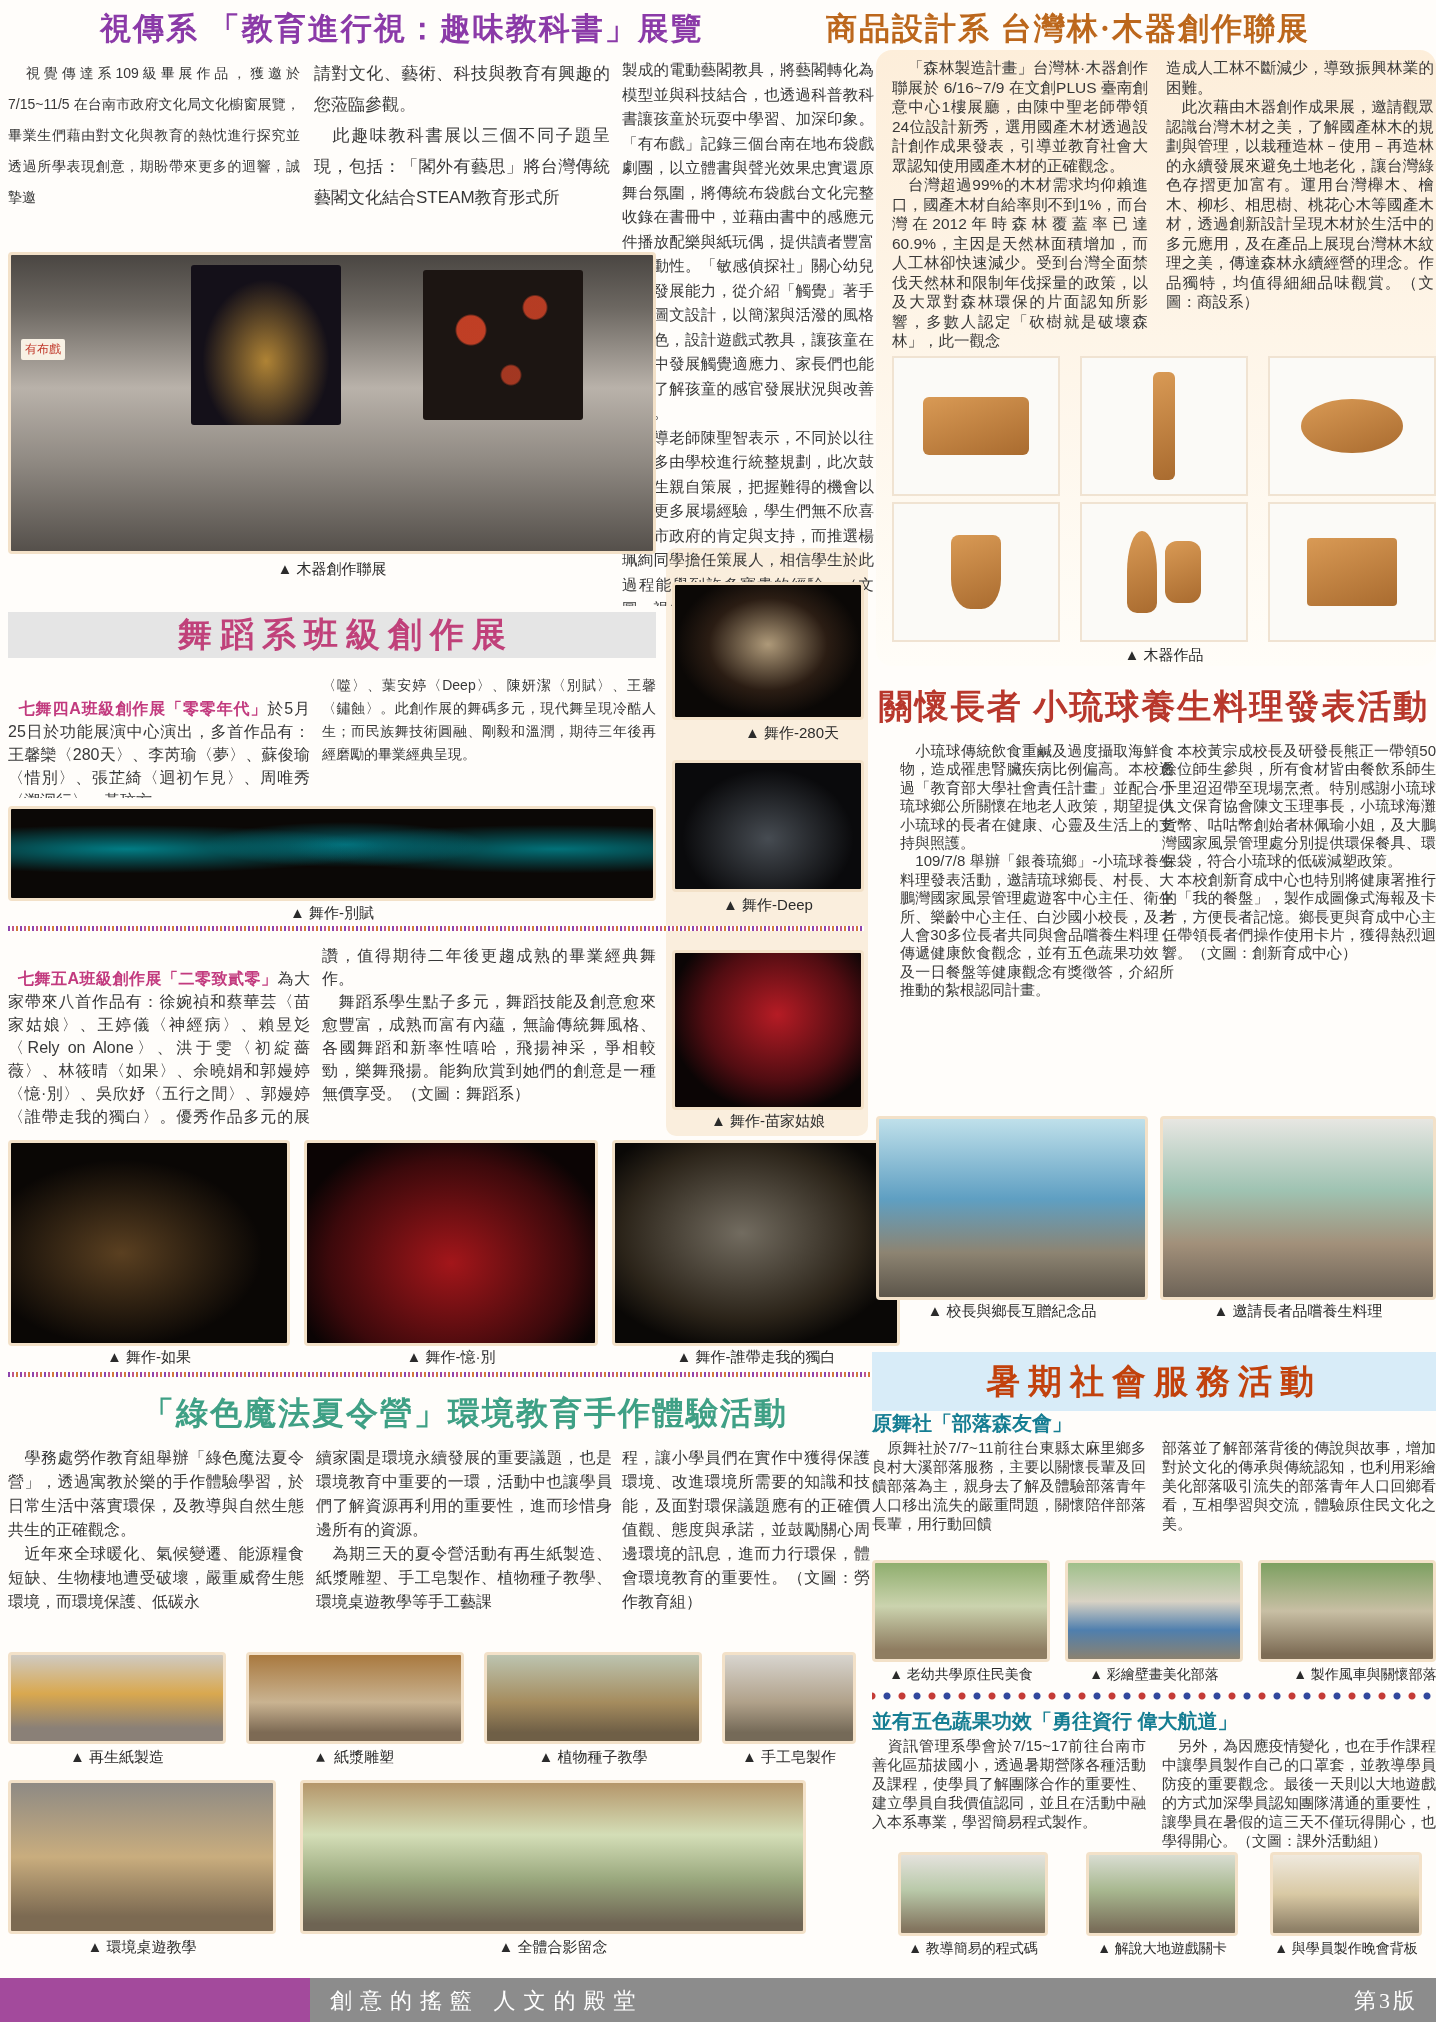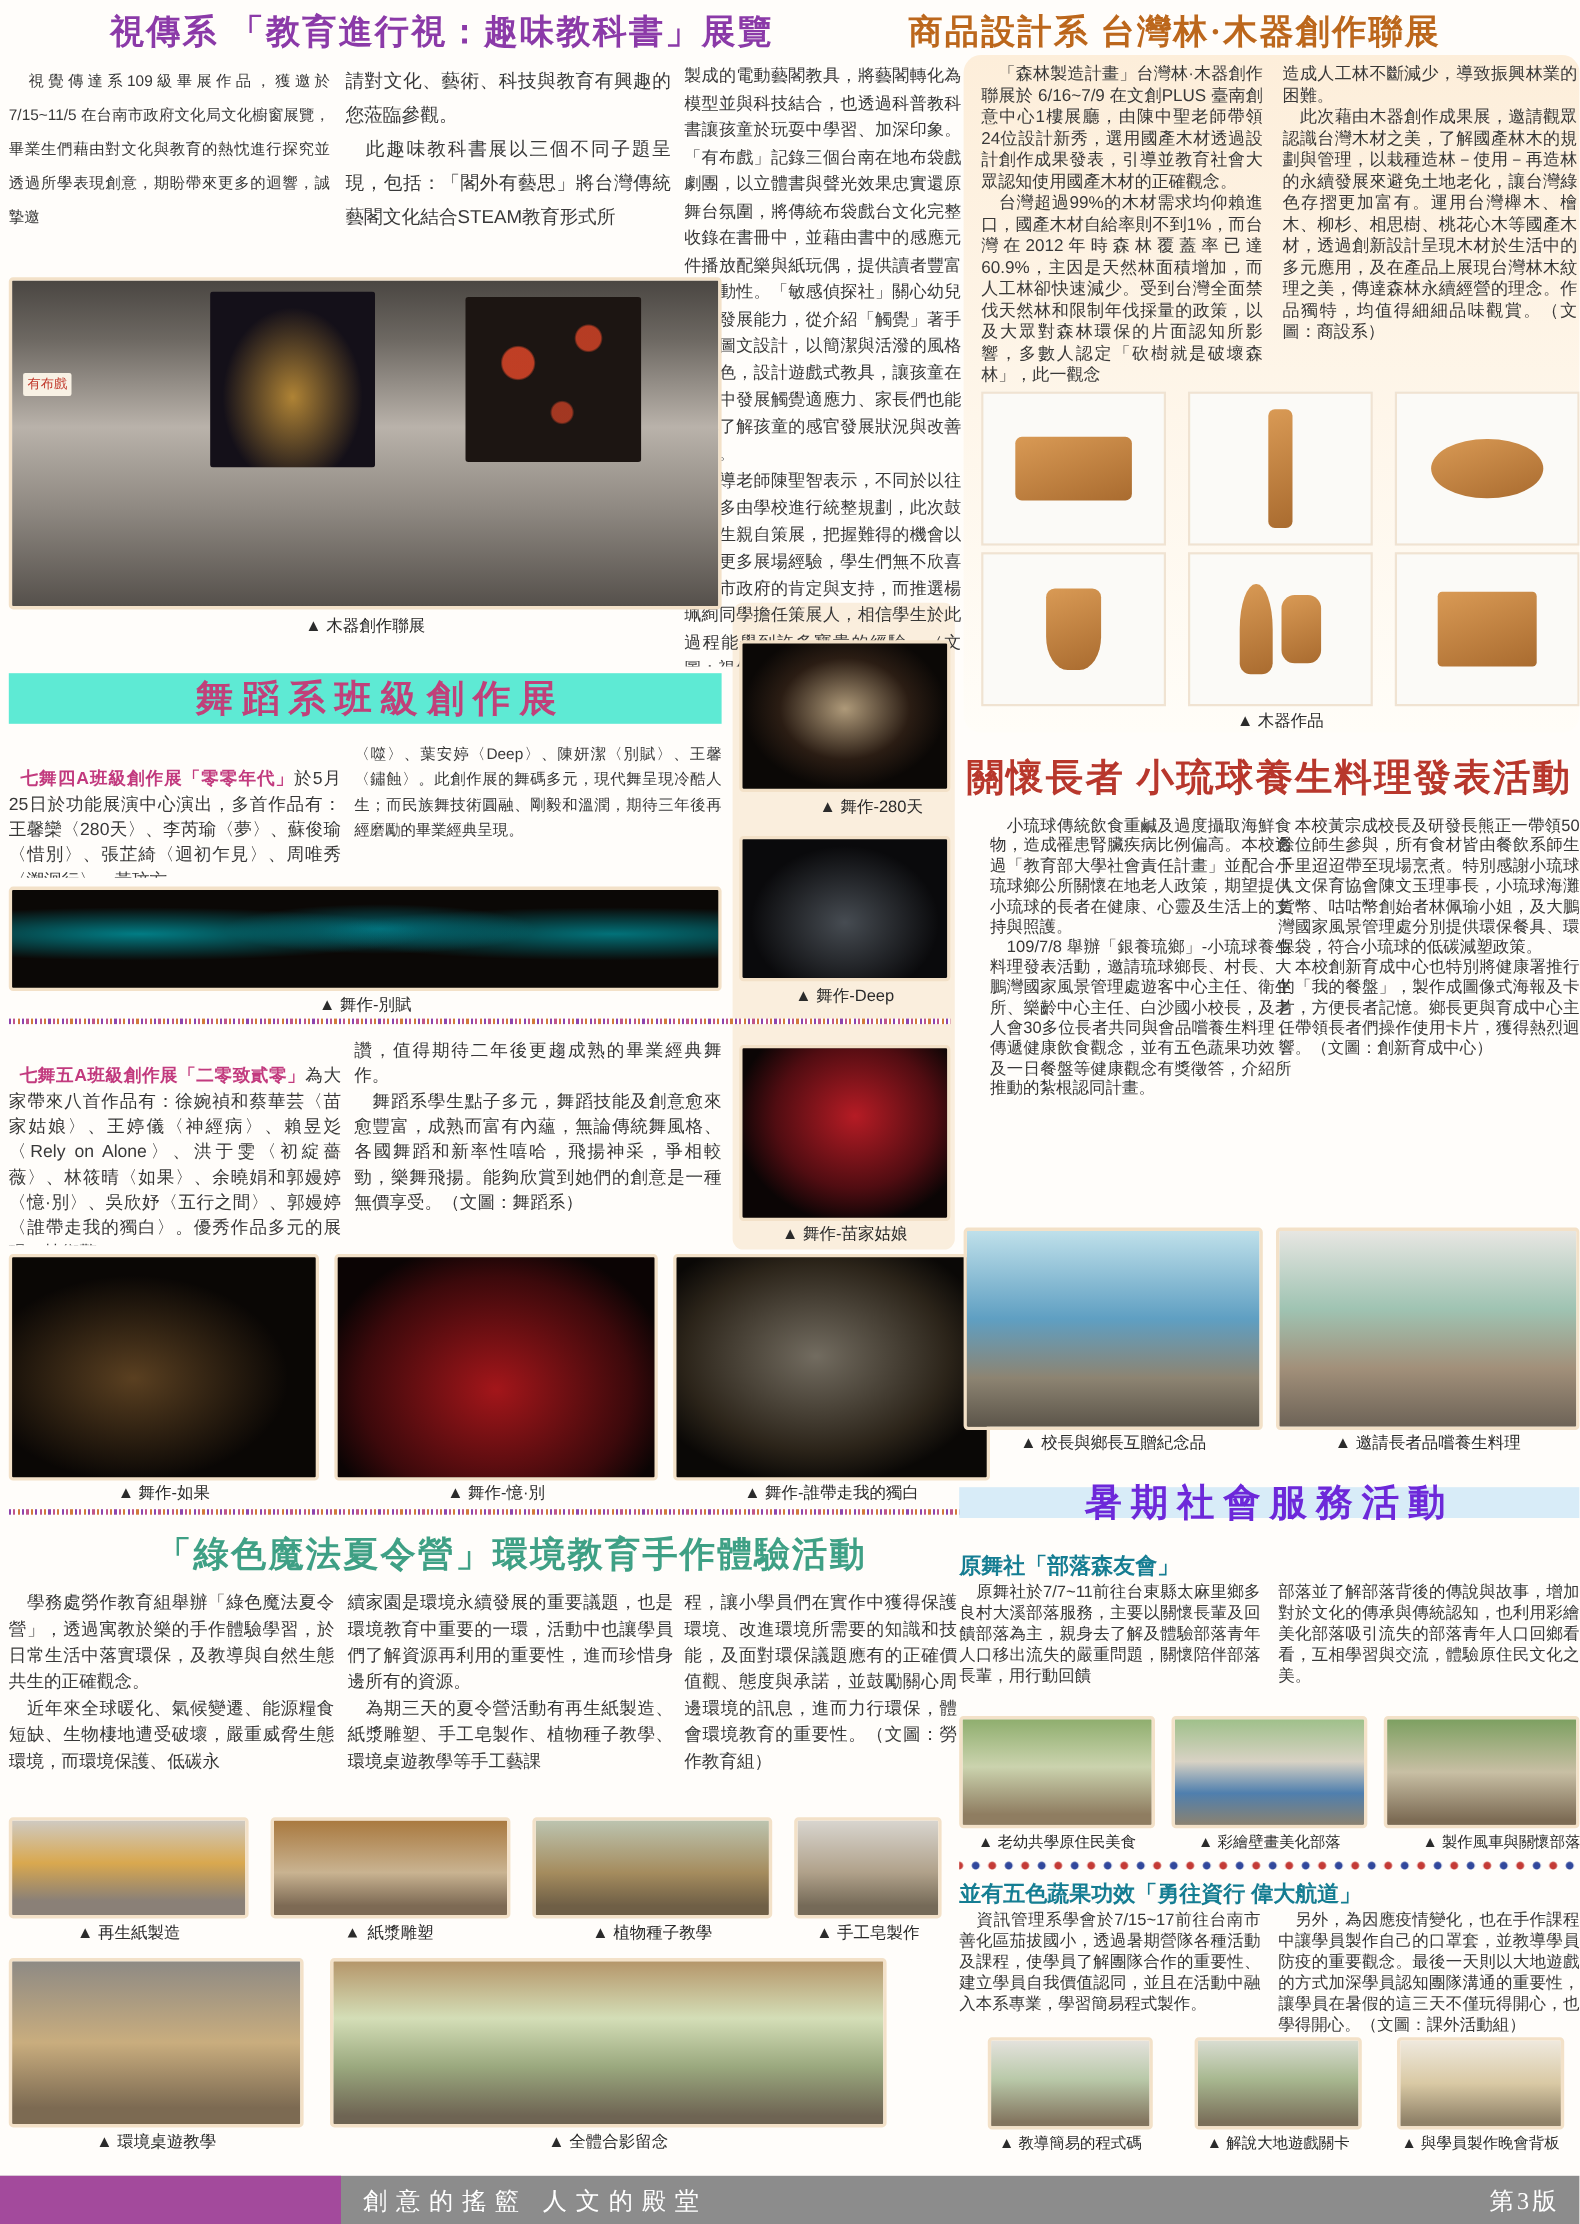--- a/index.html
+++ b/index.html
@@ -35,21 +35,21 @@
 　此趣味教科書展以三個不同子題呈現，包括：「閣外有藝思」將台灣傳統藝閣文化結合STEAM教育形式所</div>
 <div class="abs col" style="left:622px;top:58px;width:252px;height:548px;font-size:15.5px;line-height:24.5px;">製成的電動藝閣教具，將藝閣轉化為模型並與科技結合，也透過科普教科書讓孩童於玩耍中學習、加深印象。「有布戲」記錄三個台南在地布袋戲劇團，以立體書與聲光效果忠實還原舞台氛圍，將傳統布袋戲台文化完整收錄在書冊中，並藉由書中的感應元件播放配樂與紙玩偶，提供讀者豐富的互動性。「敏感偵探社」關心幼兒感官發展能力，從介紹「觸覺」著手進行圖文設計，以簡潔與活潑的風格為特色，設計遊戲式教具，讓孩童在玩樂中發展觸覺適應力、家長們也能藉此了解孩童的感官發展狀況與改善方式。
 　指導老師陳聖智表示，不同於以往展覽多由學校進行統整規劃，此次鼓勵學生親自策展，把握難得的機會以累積更多展場經驗，學生們無不欣喜感謝市政府的肯定與支持，而推選楊珮絢同學擔任策展人，相信學生於此過程能學到許多寶貴的經驗。（文圖：視傳系）</div>
 <div class="abs ph" style="left:8px;top:252px;width:648px;height:302px;background:linear-gradient(180deg,#4a4642 0%,#6d6862 18%,#b9b2aa 45%,#8f8982 70%,#55504b 100%);">
   <span style="position:absolute;left:10px;top:84px;background:#f8f1e4;color:#c0392b;font-size:12px;padding:2px 4px;border-radius:2px;">有布戲</span>
   <span style="position:absolute;right:70px;top:15px;width:160px;height:150px;background:radial-gradient(circle at 30% 40%,rgba(220,70,40,.85) 0 14px,transparent 16px),radial-gradient(circle at 70% 25%,rgba(220,70,40,.8) 0 11px,transparent 13px),radial-gradient(circle at 55% 70%,rgba(220,70,40,.7) 0 9px,transparent 11px),#1c1512;border-radius:3px;"></span>
   <span style="position:absolute;left:180px;top:10px;width:150px;height:160px;background:radial-gradient(ellipse at 50% 60%,rgba(214,160,60,.8),transparent 60%),#141019;border-radius:3px;"></span>
 </div>
 <div class="abs cap" style="left:8px;top:560px;width:648px;">▲ 木器創作聯展</div>
 
-<div class="abs banner" style="left:8px;top:612px;width:648px;height:46px;background:#5eead4;color:#c0417a;font-size:34px;padding-left:28px;">
+<div class="abs banner" style="left:8px;top:612px;width:648px;height:46px;background:#e5e5e5;color:#c0417a;font-size:34px;padding-left:28px;">
   <span>舞蹈系班級創作展</span>
 </div>
 <div class="abs col" style="left:8px;top:674px;width:302px;height:124px;font-size:16px;line-height:23px;">
   <span class="lead">七舞四A班級創作展「零零年代」</span><span>於5月25日於功能展演中心演出，多首作品有：王馨欒〈280天〉、李芮瑜〈夢〉、蘇俊瑜〈惜別〉、張芷綺〈迴初乍見〉、周唯秀〈溯洄行〉、黃玟方</span>
 </div>
 <div class="abs col" style="left:322px;top:674px;width:334px;height:124px;font-size:14px;line-height:23px;">〈噬〉、葉安婷〈Deep〉、陳妍潔〈別賦〉、王馨〈鏽蝕〉。此創作展的舞碼多元，現代舞呈現冷酷人生；而民族舞技術圓融、剛毅和溫潤，期待三年後再經磨勵的畢業經典呈現。</div>
 <div class="abs ph ph-stage" style="left:8px;top:806px;width:648px;height:95px;background:radial-gradient(ellipse at 18% 45%,rgba(0,145,155,.85),transparent 35%),radial-gradient(ellipse at 52% 40%,rgba(0,135,150,.75),transparent 30%),radial-gradient(ellipse at 85% 45%,rgba(0,140,150,.8),transparent 35%),#0b0806;"></div>
 <div class="abs cap" style="left:8px;top:904px;width:648px;">▲ 舞作-別賦</div>
 <div class="abs stripes" style="left:8px;top:926px;width:856px;"></div>
 <div class="abs col" style="left:8px;top:944px;width:302px;height:188px;font-size:16px;line-height:23px;">
@@ -124,21 +124,21 @@
 <div class="abs headline" style="left:872px;top:684px;width:564px;font-size:34px;color:#b8372c;">關懷長者 小琉球養生料理發表活動</div>
 <div class="abs col" style="left:872px;top:742px;width:274px;height:368px;font-size:15px;line-height:18.4px;margin-left:28px;">　小琉球傳統飲食重鹹及過度攝取海鮮食物，造成罹患腎臟疾病比例偏高。本校透過「教育部大學社會責任計畫」並配合小琉球鄉公所關懷在地老人政策，期望提供小琉球的長者在健康、心靈及生活上的支持與照護。
 　109/7/8 舉辦「銀養琉鄉」-小琉球養生料理發表活動，邀請琉球鄉長、村長、大鵬灣國家風景管理處遊客中心主任、衛生所、樂齡中心主任、白沙國小校長，及老人會30多位長者共同與會品嚐養生料理，傳遞健康飲食觀念，並有五色蔬果功效，及一日餐盤等健康觀念有獎徵答，介紹所推動的紮根認同計畫。</div>
 <div class="abs col" style="left:1162px;top:742px;width:274px;height:368px;font-size:15px;line-height:18.4px;">　本校黃宗成校長及研發長熊正一帶領50餘位師生參與，所有食材皆由餐飲系師生千里迢迢帶至現場烹煮。特別感謝小琉球人文保育協會陳文玉理事長，小琉球海灘貨幣、咕咕幣創始者林佩瑜小姐，及大鵬灣國家風景管理處分別提供環保餐具、環保袋，符合小琉球的低碳減塑政策。
 　本校創新育成中心也特別將健康署推行的「我的餐盤」，製作成圖像式海報及卡片，方便長者記憶。鄉長更與育成中心主任帶領長者們操作使用卡片，獲得熱烈迴響。（文圖：創新育成中心）</div>
 <div class="abs ph" style="left:876px;top:1116px;width:272px;height:184px;background:linear-gradient(180deg,#bfe0ea,#5f9fc2 45%,#8d8472 75%,#5c554a 100%);"></div>
 <div class="abs ph" style="left:1160px;top:1116px;width:276px;height:184px;background:linear-gradient(180deg,#e7e6e2,#9fc3b2 40%,#a2907a 70%,#6d6357 100%);"></div>
 <div class="abs cap" style="left:876px;top:1302px;width:272px;">▲ 校長與鄉長互贈紀念品</div>
 <div class="abs cap" style="left:1160px;top:1302px;width:276px;">▲ 邀請長者品嚐養生料理</div>
 
-<div class="abs banner" style="left:872px;top:1352px;width:564px;height:28px;background:#d8ecf8;color:#6d28d9;font-size:34px;">
+<div class="abs banner" style="left:872px;top:1352px;width:564px;height:59px;background:#d8ecf8;color:#c2410c;font-size:34px;">
   <span>暑期社會服務活動</span>
 </div>
 <div class="abs subhead" style="left:872px;top:1410px;width:564px;">原舞社「部落森友會」</div>
 <div class="abs col" style="left:872px;top:1438px;width:274px;height:114px;font-size:15px;line-height:19px;">　原舞社於7/7~11前往台東縣太麻里鄉多良村大溪部落服務，主要以關懷長輩及回饋部落為主，親身去了解及體驗部落青年人口移出流失的嚴重問題，關懷陪伴部落長輩，用行動回饋</div>
 <div class="abs col" style="left:1162px;top:1438px;width:274px;height:114px;font-size:15px;line-height:19px;">部落並了解部落背後的傳說與故事，增加對於文化的傳承與傳統認知，也利用彩繪美化部落吸引流失的部落青年人口回鄉看看，互相學習與交流，體驗原住民文化之美。</div>
 <div class="abs ph" style="left:872px;top:1560px;width:178px;height:102px;background:linear-gradient(180deg,#8fae6e,#cbd3ae 45%,#8f7d61 90%);"></div>
 <div class="abs ph" style="left:1065px;top:1560px;width:178px;height:102px;background:linear-gradient(180deg,#9fc08a,#d8d2c4 40%,#4f7fae 70%,#8b8270 100%);"></div>
 <div class="abs ph" style="left:1258px;top:1560px;width:178px;height:102px;background:linear-gradient(180deg,#7da061,#c8bfa4 50%,#7d6c55 95%);"></div>
 <div class="abs cap" style="left:872px;top:1666px;width:178px;font-size:14px;">▲ 老幼共學原住民美食</div>
 <div class="abs cap" style="left:1065px;top:1666px;width:178px;font-size:14px;">▲ 彩繪壁畫美化部落</div>

